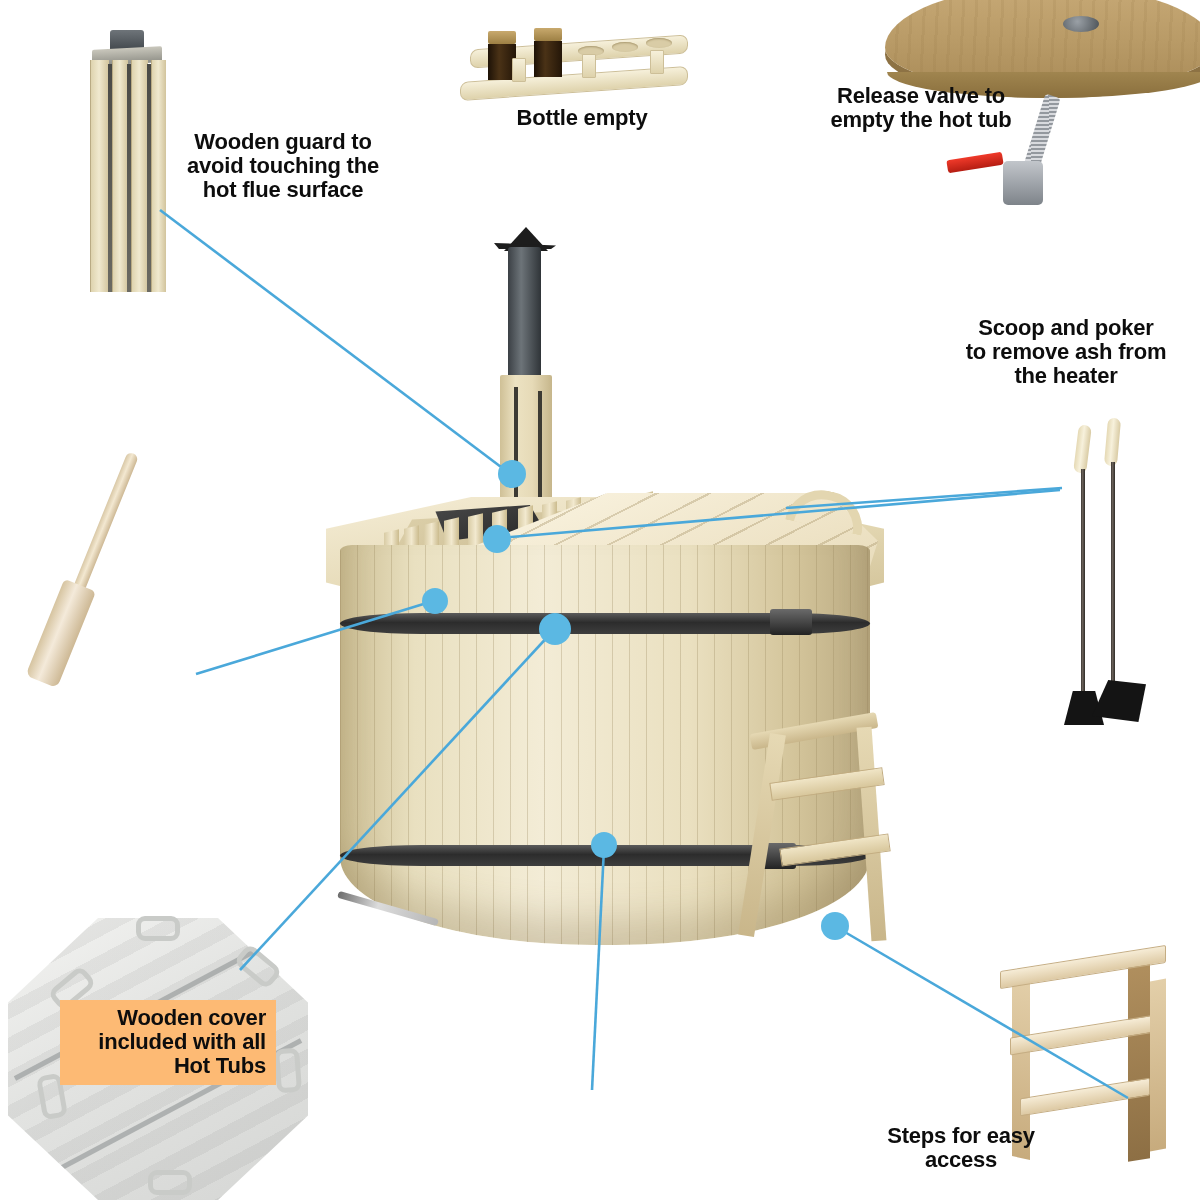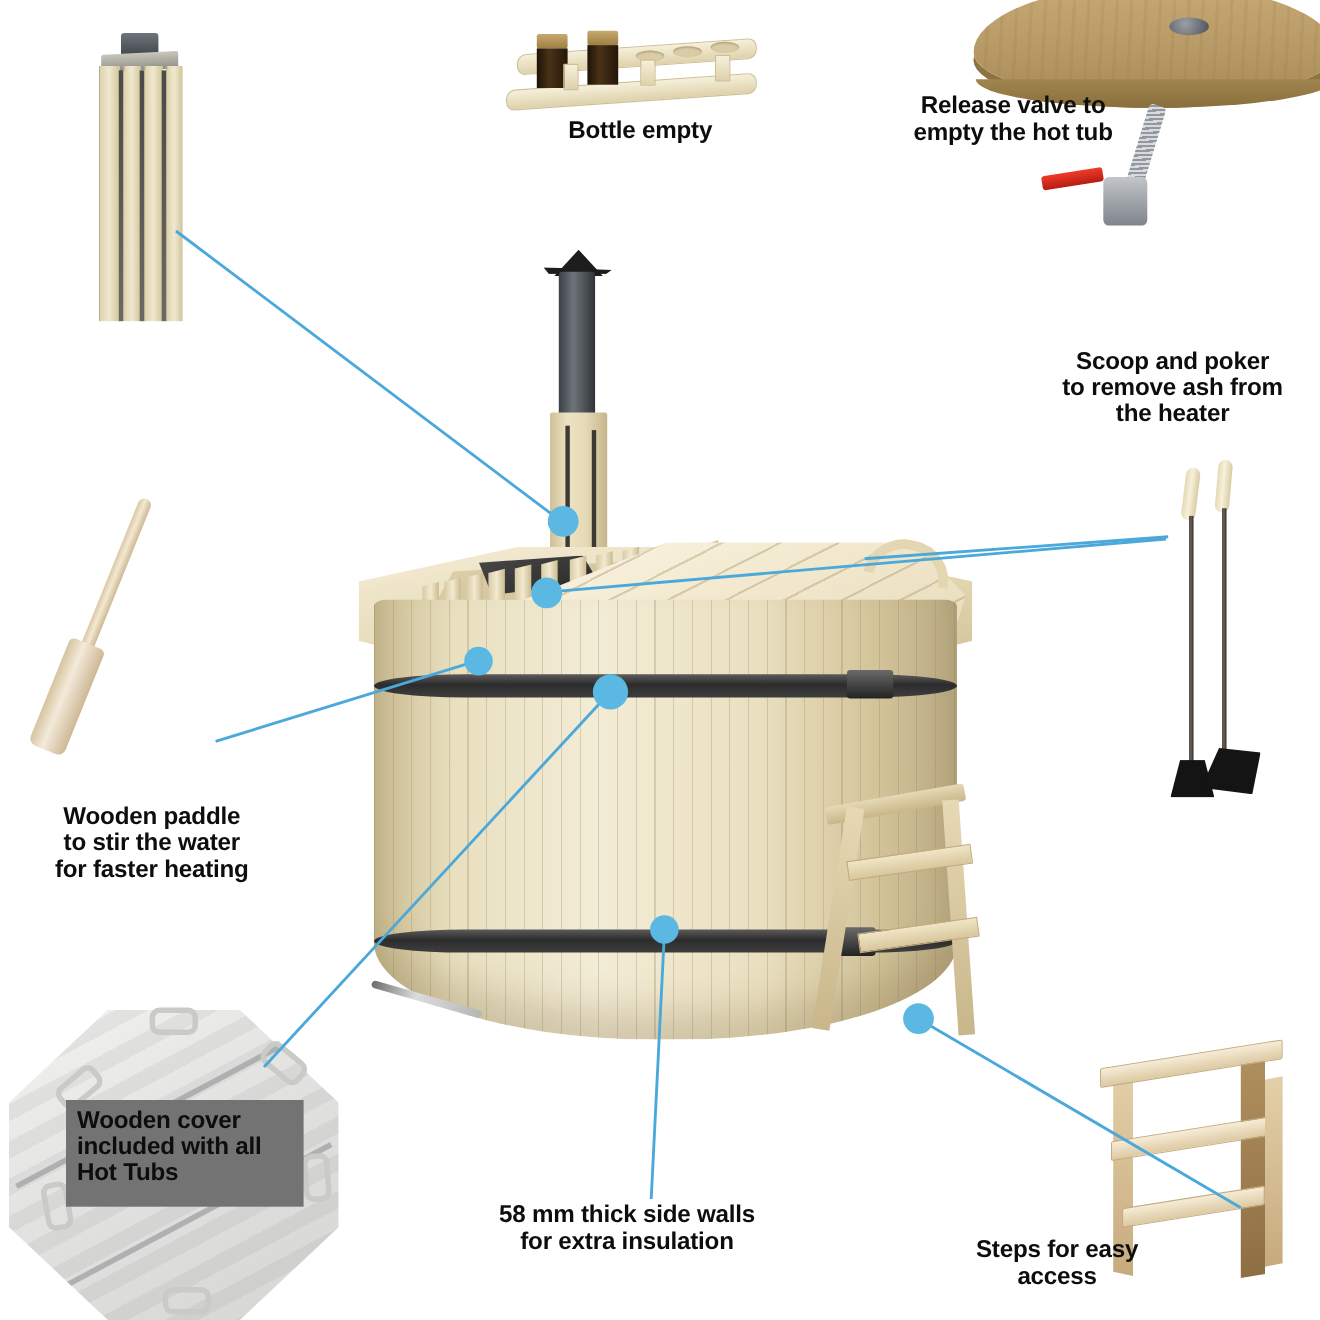--- a/index.html
+++ b/index.html
@@ -17,23 +17,23 @@
     position:absolute;
     color:#0d0d0d;
     font-weight:bold;
     font-size:22px;
     line-height:1.08;
     text-align:center;
     white-space:pre-line;
     letter-spacing:-0.2px;
   }
   .label.boxed{
-    background:#737373;
-    padding:6px 10px 20px 10px;
-    text-align:left;
+    background:#fdba74;
+    padding:6px 10px 8px 10px;
+    text-align:right;
   }
 
   
   svg.layer{position:absolute;left:0;top:0;width:1200px;height:1200px;overflow:visible;}
 
   
   .obj{position:absolute;}
 
   
   #guard{left:88px;top:30px;width:78px;height:262px;}
@@ -334,37 +334,35 @@
     <line class="conn" x1="552" y1="632" x2="240" y2="970"></line>
     <circle class="dot" cx="555" cy="629" r="16"></circle>
 
     <line class="conn" x1="604" y1="848" x2="592" y2="1090"></line>
     <circle class="dot" cx="604" cy="845" r="13"></circle>
 
     <line class="conn" x1="838" y1="928" x2="1128" y2="1098"></line>
     <circle class="dot" cx="835" cy="926" r="14"></circle>
   </svg>
 
+  <div class="label" id="lbl-guard" style="left:172px;top:130px;width:222px;">Wooden guard to
+avoid touching the
+hot flue surface</div>
 
   <div class="label" id="lbl-bottle" style="left:470px;top:106px;width:224px;">Bottle empty</div>
 
   <div class="label" id="lbl-valve" style="left:806px;top:84px;width:230px;">Release valve to
 empty the hot tub</div>
 
   <div class="label" id="lbl-scoop" style="left:938px;top:316px;width:256px;">Scoop and poker
 to remove ash from
 the heater</div>
 
-  <div class="label" id="lbl-paddle" style="left:24px;top:730px;width:228px;">Wooden paddle
-to stir the water
-for faster heating</div>
 
   <div class="label boxed" id="lbl-cover" style="left:60px;top:1000px;width:196px;">Wooden cover
 included with all
 Hot Tubs</div>
 
-  <div class="label" id="lbl-walls" style="left:412px;top:1092px;width:316px;">58 mm thick side walls
-for extra insulation</div>
 
   <div class="label" id="lbl-steps" style="left:848px;top:1124px;width:226px;text-align:center;">Steps for easy
 access</div>
 
 </div>
 
 </body></html>

